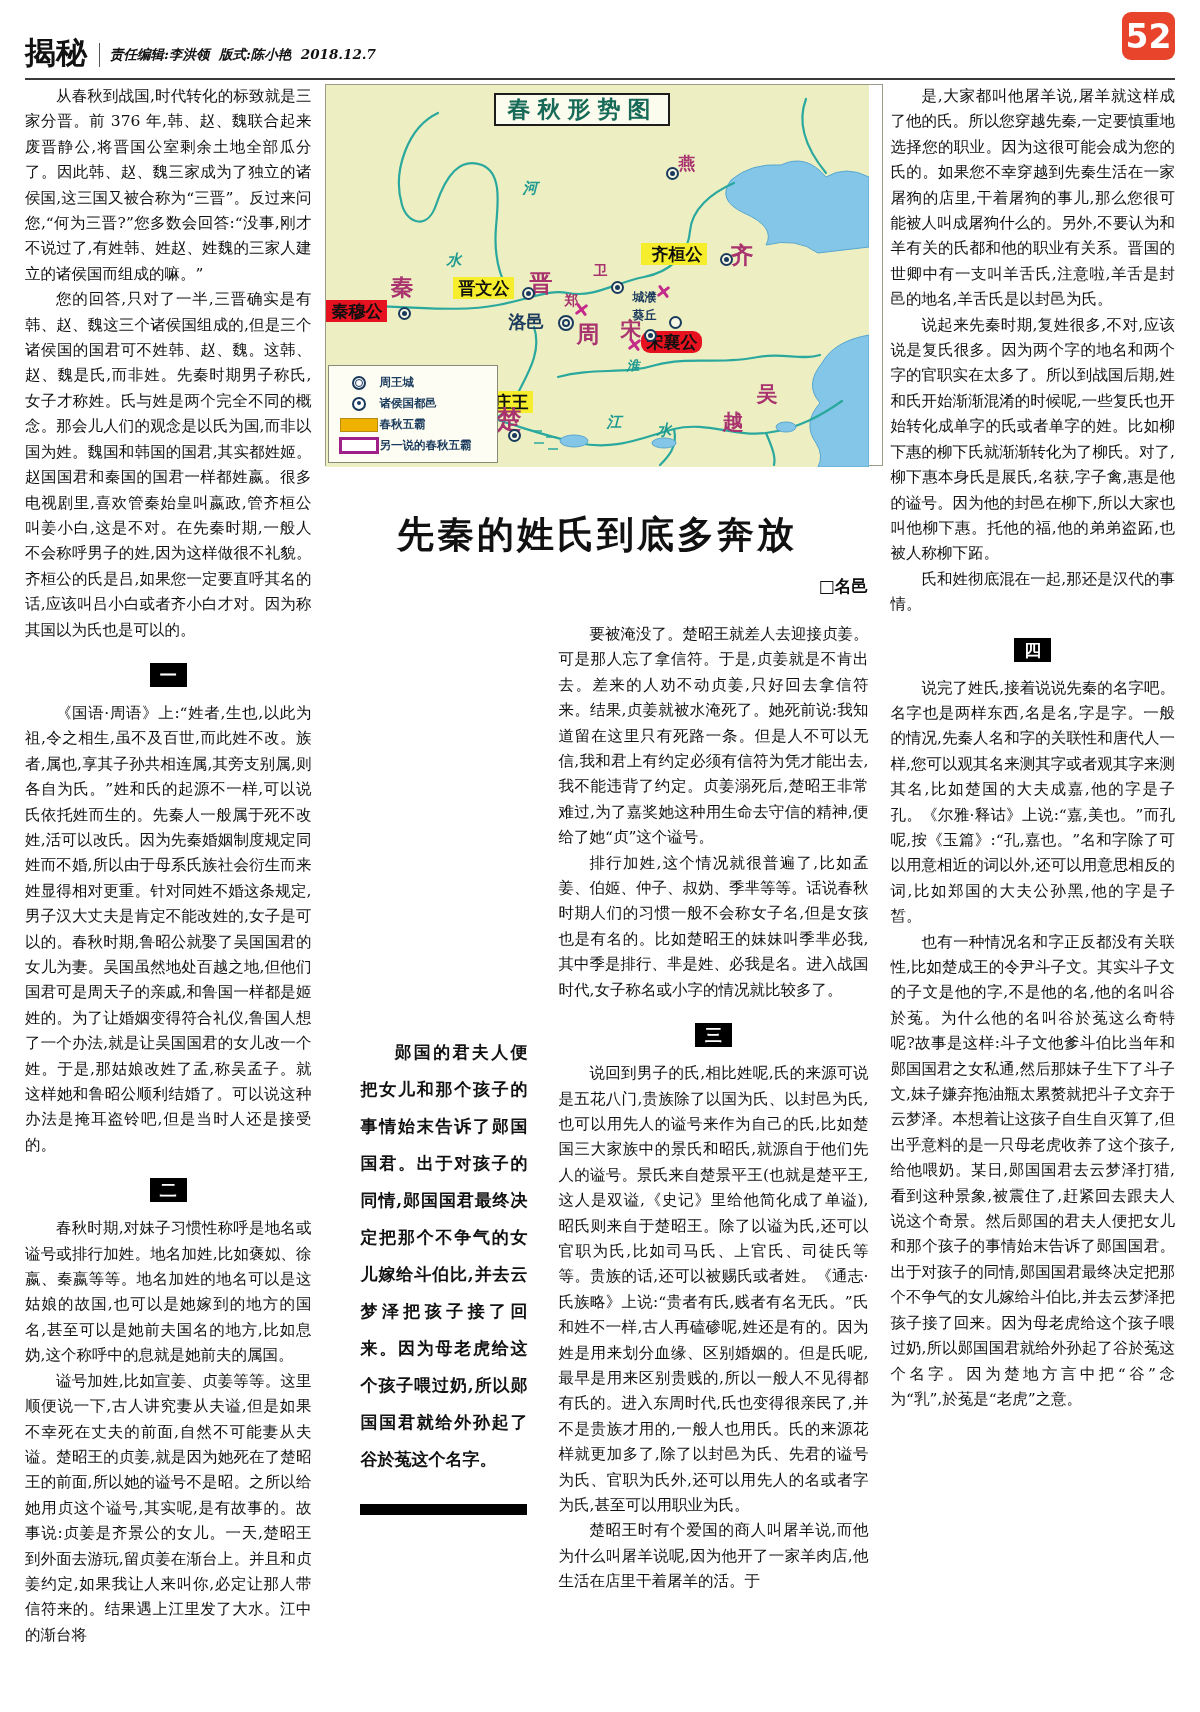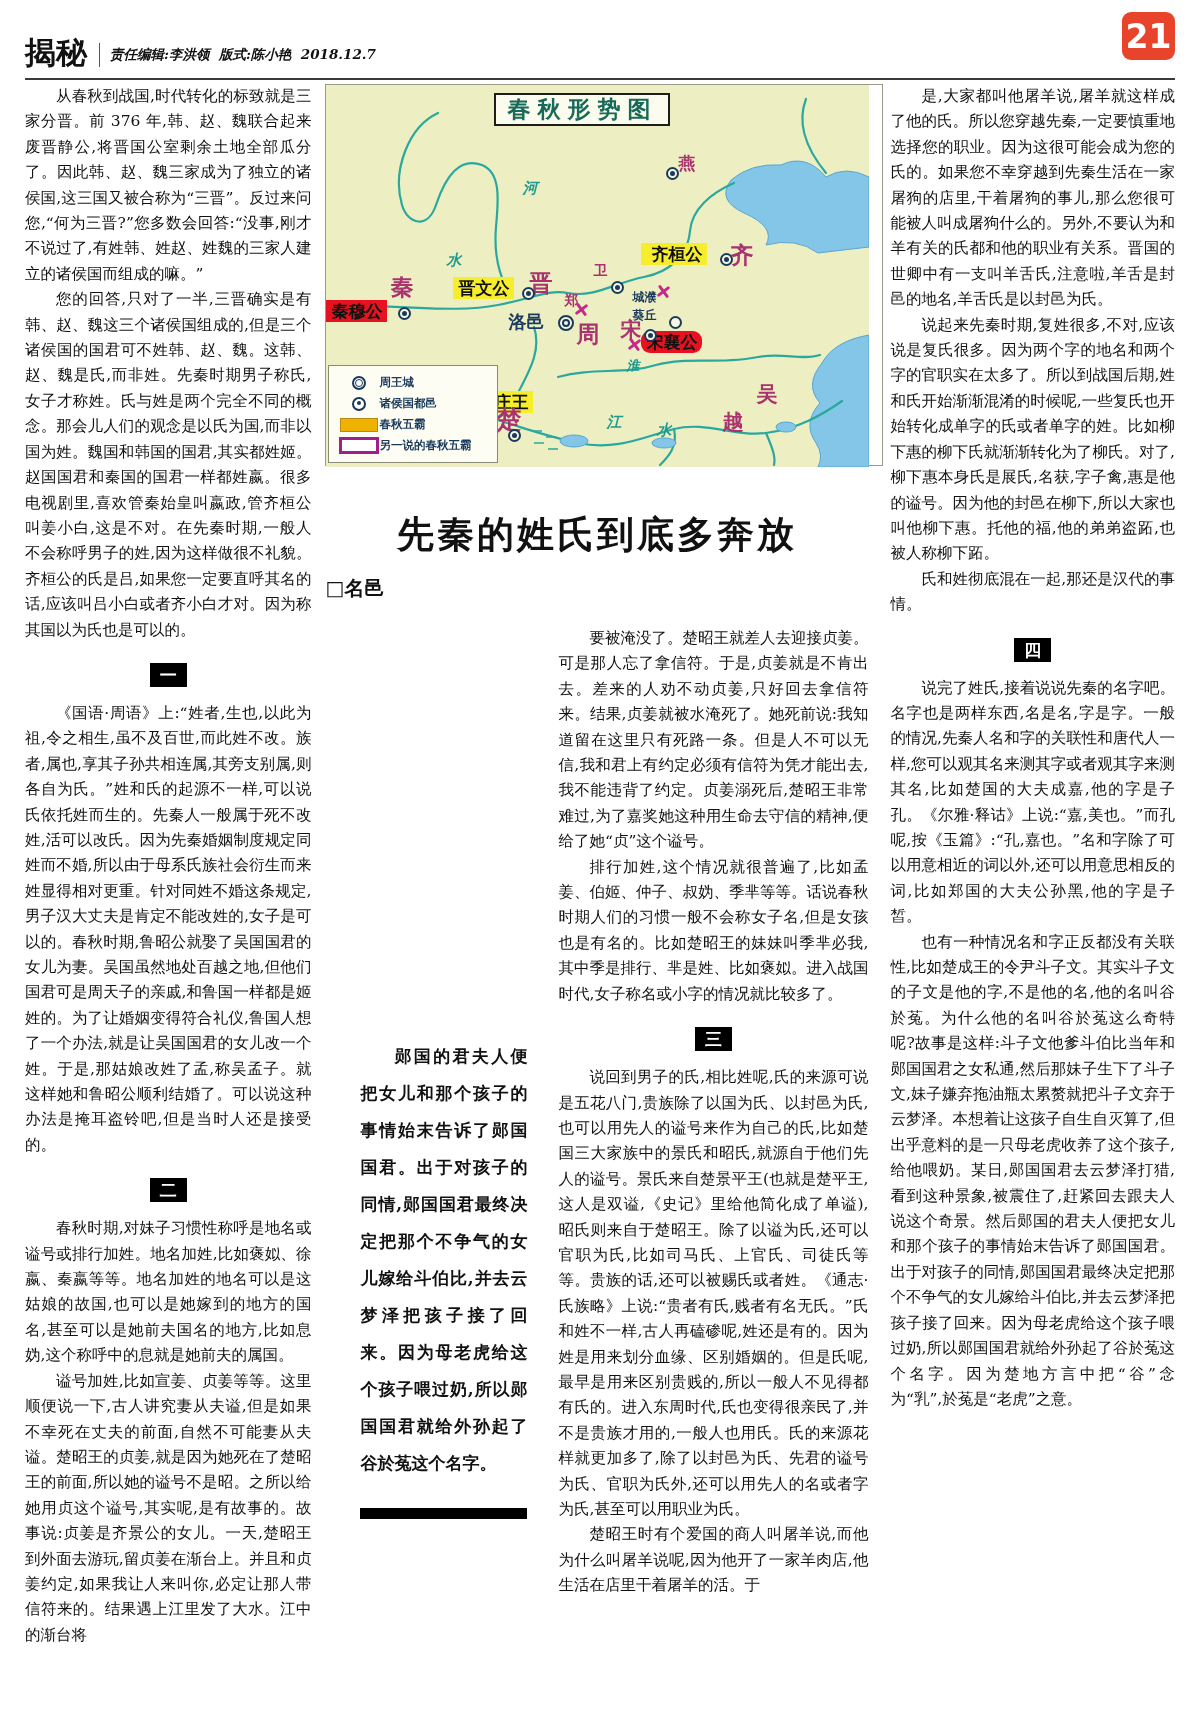--- a/index.html
+++ b/index.html
@@ -74,42 +74,42 @@
   .sym-double::after{content:'';position:absolute;left:1px;top:1px;right:1px;bottom:1px;border:1.5px solid #1a3a5c;border-radius:50%;}
   .sym-dot::after{content:'';position:absolute;left:2.5px;top:2.5px;width:4px;height:4px;background:#1a3a5c;border-radius:50%;}
   .sym-bar{width:36px;height:12px;background:#efb201;border:1px solid #b98a10;}
   .sym-magenta{width:34px;height:11px;background:#fff;border:3px solid #a0208a;}
 
   
   .article-title{
     text-align:center;font-family:"DejaVu Serif",serif;font-weight:bold;
     font-size:37px;margin:44px 0 0 0;letter-spacing:3px;white-space:nowrap;
   }
-  .byline{text-align:left;font-size:20px;font-weight:bold;margin-top:15px;font-family:"DejaVu Sans",sans-serif;}
+  .byline{text-align:right;font-size:17px;font-weight:bold;margin-top:15px;font-family:"DejaVu Sans",sans-serif;}
   .mid-cols{display:flex;margin-top:24px;}
   .pq-col{width:167px;margin-left:35px;margin-right:31px;flex:none;}
   .pullquote{
     margin-top:412px;font-family:"DejaVu Serif",serif;font-weight:bold;
     font-size:17px;line-height:37px;text-align:justify;text-indent:2em;word-break:break-all;
   }
   .pq-bar{height:11px;background:#000;margin-top:26px;}
   .mid-text{width:310px;flex:none;}
 </style>
 </head>
 <body>
 
 <div class="page">
 
   <div class="masthead">
     <div class="mast-left">
       <span class="section-name">揭秘</span>
       <span class="mast-divider"></span>
       <span class="editor-line">责任编辑:李洪领  版式:陈小艳  2018.12.7</span>
     </div>
-    <div class="page-badge" style="background: rgb(232, 68, 44);">21</div>
+    <div class="page-badge" style="background: rgb(232, 68, 44);">52</div>
   </div>
 
   <div class="content">
 
     <div class="col-left">
         <p class="para">从春秋到战国,时代转化的标致就是三家分晋。前 376 年,韩、赵、魏联合起来废晋静公,将晋国公室剩余土地全部瓜分了。因此韩、赵、魏三家成为了独立的诸侯国,这三国又被合称为“三晋”。反过来问您,“何为三晋?”您多数会回答:“没事,刚才不说过了,有姓韩、姓赵、姓魏的三家人建立的诸侯国而组成的嘛。”</p>
         <p class="para">您的回答,只对了一半,三晋确实是有韩、赵、魏这三个诸侯国组成的,但是三个诸侯国的国君可不姓韩、赵、魏。这韩、赵、魏是氏,而非姓。先秦时期男子称氏,女子才称姓。氏与姓是两个完全不同的概念。那会儿人们的观念是以氏为国,而非以国为姓。魏国和韩国的国君,其实都姓姬。赵国国君和秦国的国君一样都姓嬴。很多电视剧里,喜欢管秦始皇叫嬴政,管齐桓公叫姜小白,这是不对。在先秦时期,一般人不会称呼男子的姓,因为这样做很不礼貌。齐桓公的氏是吕,如果您一定要直呼其名的话,应该叫吕小白或者齐小白才对。因为称其国以为氏也是可以的。</p>
         <div class="marker-wrap"><span class="section-marker">一</span></div>
         <p class="para">《国语·周语》上:“姓者,生也,以此为祖,令之相生,虽不及百世,而此姓不改。族者,属也,享其子孙共相连属,其旁支别属,则各自为氏。”姓和氏的起源不一样,可以说氏依托姓而生的。先秦人一般属于死不改姓,活可以改氏。因为先秦婚姻制度规定同姓而不婚,所以由于母系氏族社会衍生而来姓显得相对更重。针对同姓不婚这条规定,男子汉大丈夫是肯定不能改姓的,女子是可以的。春秋时期,鲁昭公就娶了吴国国君的女儿为妻。吴国虽然地处百越之地,但他们国君可是周天子的亲戚,和鲁国一样都是姬姓的。为了让婚姻变得符合礼仪,鲁国人想了一个办法,就是让吴国国君的女儿改一个姓。于是,那姑娘改姓了孟,称吴孟子。就这样她和鲁昭公顺利结婚了。可以说这种办法是掩耳盗铃吧,但是当时人还是接受的。</p>
         <div class="marker-wrap"><span class="section-marker">二</span></div>
@@ -223,21 +223,21 @@
       <h1 class="article-title">先秦的姓氏到底多奔放</h1>
       <div class="byline">□名邑</div>
 
       <div class="mid-cols">
         <div class="pq-col">
           <div class="pullquote">郧国的君夫人便把女儿和那个孩子的事情始末告诉了郧国国君。出于对孩子的同情,郧国国君最终决定把那个不争气的女儿嫁给斗伯比,并去云梦泽把孩子接了回来。因为母老虎给这个孩子喂过奶,所以郧国国君就给外孙起了谷於菟这个名字。</div>
           <div class="pq-bar"></div>
         </div>
         <div class="mid-text">
             <p class="para">要被淹没了。楚昭王就差人去迎接贞姜。可是那人忘了拿信符。于是,贞姜就是不肯出去。差来的人劝不动贞姜,只好回去拿信符来。结果,贞姜就被水淹死了。她死前说:我知道留在这里只有死路一条。但是人不可以无信,我和君上有约定必须有信符为凭才能出去,我不能违背了约定。贞姜溺死后,楚昭王非常难过,为了嘉奖她这种用生命去守信的精神,便给了她“贞”这个谥号。</p>
-            <p class="para">排行加姓,这个情况就很普遍了,比如孟姜、伯姬、仲子、叔妫、季芈等等。话说春秋时期人们的习惯一般不会称女子名,但是女孩也是有名的。比如楚昭王的妹妹叫季芈必我,其中季是排行、芈是姓、比如褒姒。进入战国时代,女子称名或小字的情况就比较多了。</p>
+            <p class="para">排行加姓,这个情况就很普遍了,比如孟姜、伯姬、仲子、叔妫、季芈等等。话说春秋时期人们的习惯一般不会称女子名,但是女孩也是有名的。比如楚昭王的妹妹叫季芈必我,其中季是排行、芈是姓、必我是名。进入战国时代,女子称名或小字的情况就比较多了。</p>
             <div class="marker-wrap"><span class="section-marker">三</span></div>
             <p class="para">说回到男子的氏,相比姓呢,氏的来源可说是五花八门,贵族除了以国为氏、以封邑为氏,也可以用先人的谥号来作为自己的氏,比如楚国三大家族中的景氏和昭氏,就源自于他们先人的谥号。景氏来自楚景平王(也就是楚平王,这人是双谥,《史记》里给他简化成了单谥),昭氏则来自于楚昭王。除了以谥为氏,还可以官职为氏,比如司马氏、上官氏、司徒氏等等。贵族的话,还可以被赐氏或者姓。《通志·氏族略》上说:“贵者有氏,贱者有名无氏。”氏和姓不一样,古人再磕碜呢,姓还是有的。因为姓是用来划分血缘、区别婚姻的。但是氏呢,最早是用来区别贵贱的,所以一般人不见得都有氏的。进入东周时代,氏也变得很亲民了,并不是贵族才用的,一般人也用氏。氏的来源花样就更加多了,除了以封邑为氏、先君的谥号为氏、官职为氏外,还可以用先人的名或者字为氏,甚至可以用职业为氏。</p>
             <p class="para">楚昭王时有个爱国的商人叫屠羊说,而他为什么叫屠羊说呢,因为他开了一家羊肉店,他生活在店里干着屠羊的活。于</p>
           </div>
       </div>
     </div>
 
     <div class="col-right">
         <p class="para">是,大家都叫他屠羊说,屠羊就这样成了他的氏。所以您穿越先秦,一定要慎重地选择您的职业。因为这很可能会成为您的氏的。如果您不幸穿越到先秦生活在一家屠狗的店里,干着屠狗的事儿,那么您很可能被人叫成屠狗什么的。另外,不要认为和羊有关的氏都和他的职业有关系。晋国的世卿中有一支叫羊舌氏,注意啦,羊舌是封邑的地名,羊舌氏是以封邑为氏。</p>
         <p class="para">说起来先秦时期,复姓很多,不对,应该说是复氏很多。因为两个字的地名和两个字的官职实在太多了。所以到战国后期,姓和氏开始渐渐混淆的时候呢,一些复氏也开始转化成单字的氏或者单字的姓。比如柳下惠的柳下氏就渐渐转化为了柳氏。对了,柳下惠本身氏是展氏,名获,字子禽,惠是他的谥号。因为他的封邑在柳下,所以大家也叫他柳下惠。托他的福,他的弟弟盗跖,也被人称柳下跖。</p>

